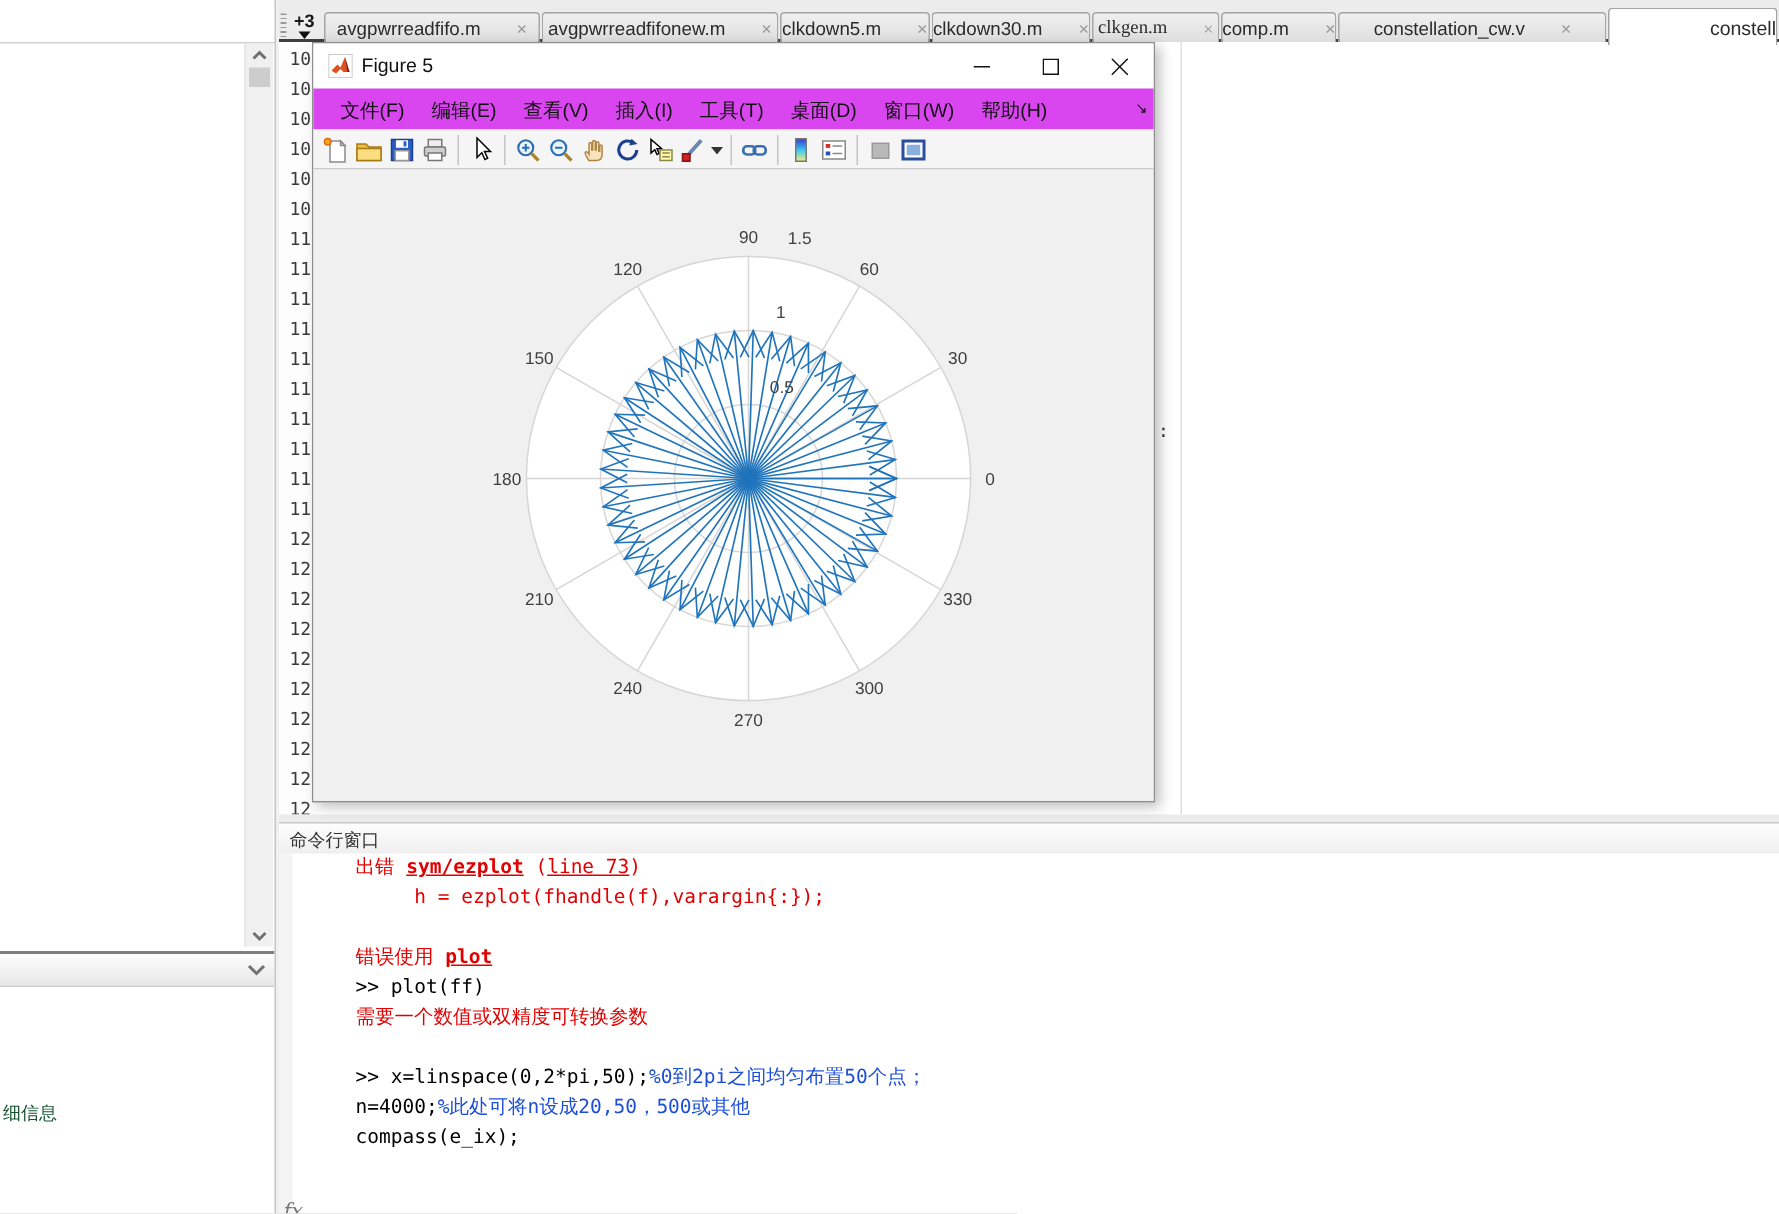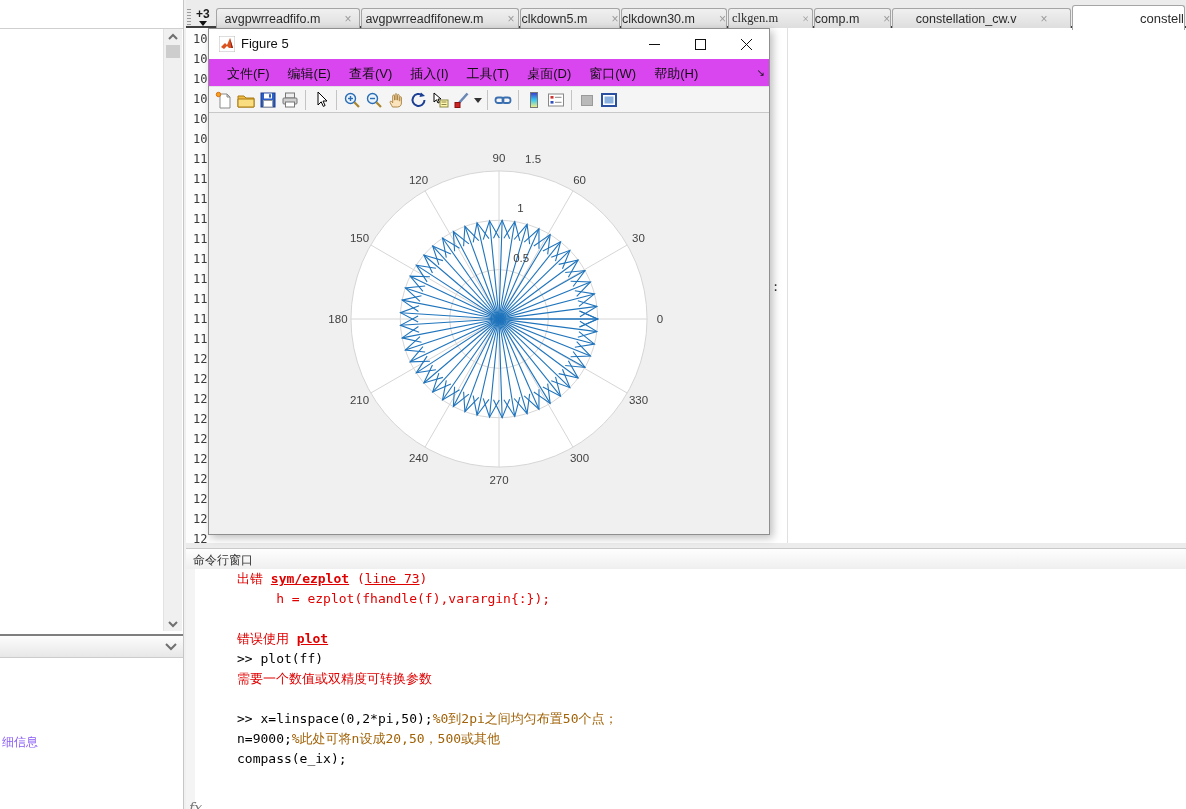--- a/index.html
+++ b/index.html
@@ -8,21 +8,21 @@
   
   .left-panel{position:absolute;left:0;top:0;width:183px;height:809px;background:#fff;}
   .lp-top{position:absolute;left:0;top:0;width:183px;height:28px;background:#fff;border-bottom:1px solid #cfcfcf;}
   .lp-scroll{position:absolute;right:1px;top:29px;width:18px;height:602px;background:#f0f0f0;border-left:1px solid #e2e2e2;}
   .lp-scroll .arrow{position:absolute;left:0;width:18px;height:15px;display:flex;align-items:center;justify-content:center;cursor:pointer;}
   .lp-scroll .thumb{position:absolute;left:2px;top:16px;width:14px;height:13px;background:#cdcdcd;}
   .lp-div{position:absolute;left:0;top:634px;width:183px;height:2px;background:#7f7f7f;}
   .lp-subheader{position:absolute;left:0;top:636px;width:183px;height:21px;background:linear-gradient(#fdfdfd,#e7e7e7);border-bottom:1px solid #cccccc;}
   .lp-subheader .chev{position:absolute;right:6px;top:4px;cursor:pointer;}
   .lp-details{position:absolute;left:0;top:658px;width:183px;height:151px;background:#fff;}
-  .lp-details-label{position:absolute;left:2px;top:76px;font-size:12px;color:#8b5cf6;text-align:right;}
+  .lp-details-label{position:absolute;left:2px;top:76px;font-size:12px;color:#14532d;text-align:right;}
   .v-divider{position:absolute;left:183px;top:0;width:3px;height:809px;background:#f0f0f0;border-left:1px solid #c6c6c6;}
   
   .editor{position:absolute;left:186px;top:0;width:1000px;height:543px;background:#fff;}
   .topstrip{position:absolute;left:0;top:0;width:1000px;height:5px;background:#ececec;}
   .tabstrip{position:absolute;left:0;top:5px;width:1000px;height:23px;background:#ececec;display:flex;align-items:flex-end;}
   .tabstrip::after{content:"";position:absolute;left:0;bottom:0;width:100%;height:2px;background:#3f3f3f;}
   .tab-overflow{width:30px;height:21px;position:relative;flex:0 0 auto;cursor:pointer;}
   .tab-overflow .grip{position:absolute;left:1px;top:2px;width:4px;height:16px;
      background:repeating-linear-gradient(#9a9a9a 0 1px,transparent 1px 3px);}
   .tab-overflow .plus3{position:absolute;left:10px;top:0px;font-size:12px;font-weight:bold;color:#1a1a1a;}
@@ -43,21 +43,21 @@
               border-top:1px solid #c9c9c9;border-bottom:1px solid #cfcfcf;box-sizing:border-box;}
   .cmd-title{position:absolute;left:7px;top:3px;font-size:12px;color:#333;}
   .cmd-content{position:absolute;left:186px;top:569px;width:1000px;height:240px;background:#fff;overflow:hidden;}
   .cmd-gutter{position:absolute;left:0;top:0;width:9px;height:240px;background:#f4f4f4;}
   .cmd-lines{position:absolute;left:31px;top:0;margin-left:20px;}
   .cmd-line{height:20px;line-height:20px;white-space:pre;font-family:"DejaVu Sans Mono","Liberation Mono",monospace;font-size:13px;color:#000;}
   .seg-code{color:#000;}
   .seg-error{color:#e00000;}
   .seg-error-link{color:#e00000;text-decoration:underline;cursor:pointer;}
   .seg-error-link-bold{color:#e00000;font-weight:bold;text-decoration:underline;cursor:pointer;}
-  .seg-comment{color:#a16207;}
+  .seg-comment{color:#1d4ed8;}
   .fx{position:absolute;left:3px;top:231px;font-family:"DejaVu Serif",serif;font-style:italic;font-size:14px;color:#777;}
   
   .figwin{position:absolute;left:208px;top:28px;width:562px;height:507px;background:#fff;border:1px solid #8f8f8f;
           box-sizing:border-box;box-shadow:3px 3px 8px rgba(0,0,0,0.25);z-index:10;}
   .fig-titlebar{position:absolute;left:0;top:0;width:100%;height:30px;background:#fff;}
   .fig-logo{position:absolute;left:10px;top:7px;width:16px;height:16px;}
   .fig-title{position:absolute;left:32px;top:7px;font-size:13px;color:#111;}
   .winbtn{position:absolute;top:0;width:46px;height:30px;display:flex;align-items:center;justify-content:center;cursor:pointer;}
   .winbtn.min{right:92px;} .winbtn.max{right:46px;} .winbtn.close{right:0;}
   .fig-menubar{position:absolute;left:0;top:30px;width:100%;height:27px;background:#d946ef;display:flex;align-items:flex-end;padding-left:10px;box-sizing:border-box;gap:2px;}
@@ -186,21 +186,21 @@
     <div class="cmd-gutter"></div>
     <div class="cmd-lines">
         <div class="cmd-line"><span class="seg-error">出错 </span><span class="seg-error-link-bold">sym/ezplot</span><span class="seg-error"> (</span><span class="seg-error-link">line 73</span><span class="seg-error">)</span></div>
         <div class="cmd-line"><span class="seg-error">     h = ezplot(fhandle(f),varargin{:});</span></div>
         <div class="cmd-line"></div>
         <div class="cmd-line"><span class="seg-error">错误使用 </span><span class="seg-error-link-bold">plot</span></div>
         <div class="cmd-line"><span class="seg-code">&gt;&gt; plot(ff)</span></div>
         <div class="cmd-line"><span class="seg-error">需要一个数值或双精度可转换参数</span></div>
         <div class="cmd-line"></div>
         <div class="cmd-line"><span class="seg-code">&gt;&gt; x=linspace(0,2*pi,50);</span><span class="seg-comment">%0到2pi之间均匀布置50个点；</span></div>
-        <div class="cmd-line"><span class="seg-code">n=9000;</span><span class="seg-comment">%此处可将n设成20,50，500或其他</span></div>
+        <div class="cmd-line"><span class="seg-code">n=4000;</span><span class="seg-comment">%此处可将n设成20,50，500或其他</span></div>
         <div class="cmd-line"><span class="seg-code">compass(e_ix);</span></div>
       </div>
     <div class="fx">fx</div>
   </div>
 
   <div class="figwin">
     <div class="fig-titlebar">
       <span class="fig-logo">
         <svg width="16" height="16" viewBox="0 0 16 16">
           <rect x="0" y="0" width="16" height="16" fill="#fff" stroke="#bbb"></rect>

